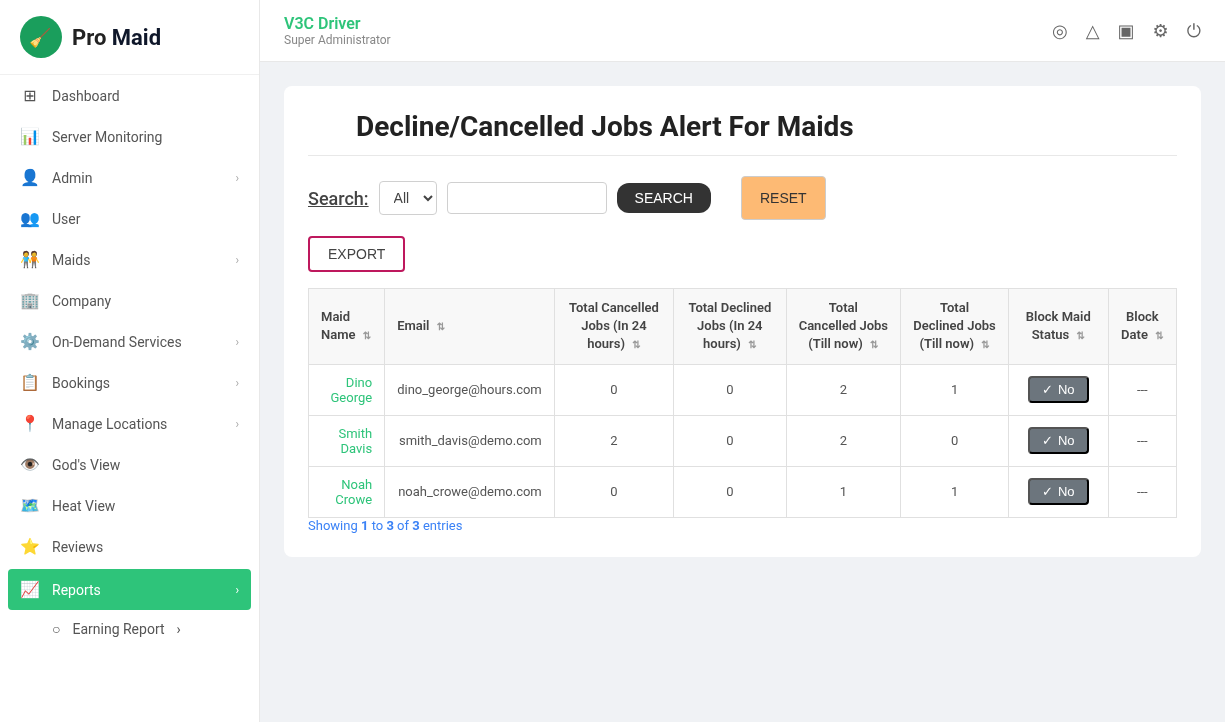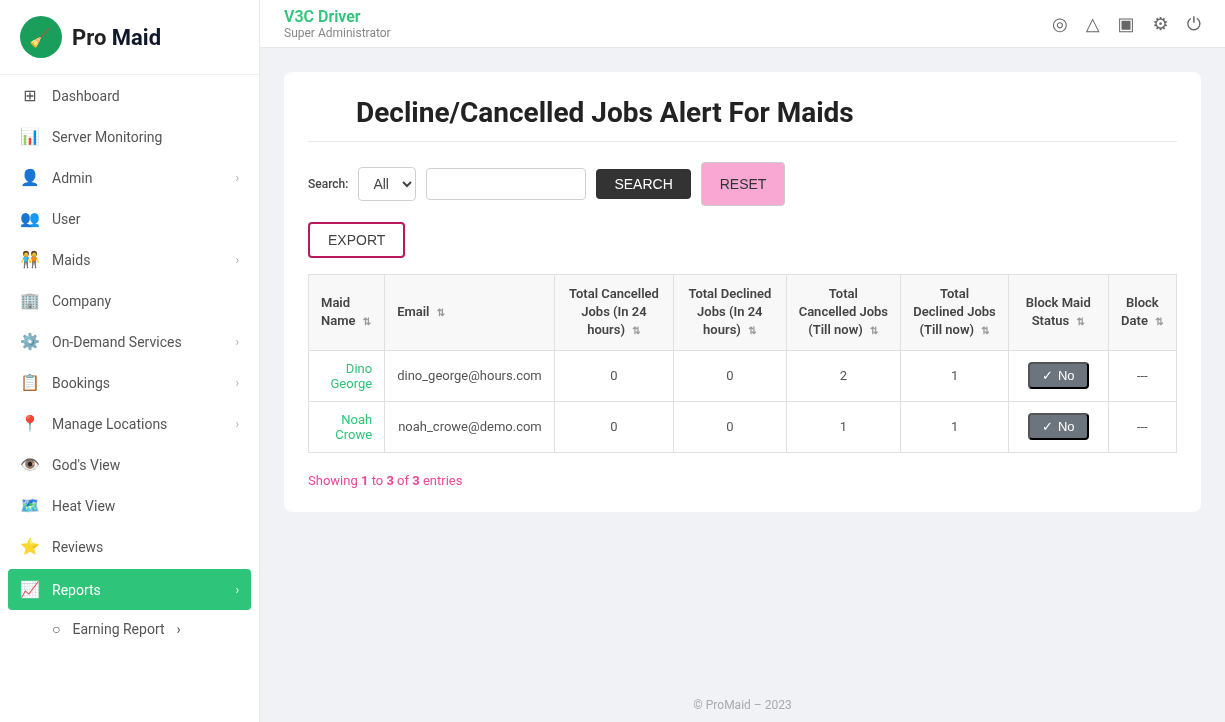--- a/index.html
+++ b/index.html
@@ -18,58 +18,58 @@
     .nav-item .nav-label { flex: 1; font-size: 14px; }
     .nav-item .nav-arrow { font-size: 12px; color: #aaa; }
     .nav-item.active .nav-arrow { color: #fff; }
 
     .nav-sub-item { display: flex; align-items: center; padding: 9px 20px 9px 52px; cursor: pointer; color: #555; gap: 12px; }
 
     
     .main { flex: 1; display: flex; flex-direction: column; overflow: hidden; }
 
     
-    .top-header { background: #fff; padding: 7px 24px; display: flex; align-items: center; justify-content: space-between; border-bottom: 1px solid #e8e8e8; }
+    .top-header { background: #fff; padding: 14px 24px; display: flex; align-items: center; justify-content: space-between; border-bottom: 1px solid #e8e8e8; }
     .header-user-info {}
     .header-user-name { font-size: 16px; font-weight: 600; color: #2ec47a; }
     .header-user-role { font-size: 12px; color: #888; }
     .header-icons { display: flex; gap: 18px; align-items: center; }
     .header-icon { cursor: pointer; color: #666; font-size: 18px; }
 
     
     .content-area { flex: 1; overflow-y: auto; padding: 24px; }
     .content-card { background: #fff; border-radius: 8px; padding: 24px; }
 
     .page-title { font-size: 28px; font-weight: 700; color: #222; margin-bottom: 12px; margin-left: 48px; }
     .title-divider { border: none; border-top: 1px solid #e8e8e8; margin-bottom: 20px; }
 
     
     .search-bar { display: flex; align-items: center; gap: 10px; margin-bottom: 16px; }
-    .search-label { font-size: 12px; color: #444; font-weight: 500; }
+    .search-label { font-size: 18px; color: #444; font-weight: 500; text-decoration: underline; }
     .search-select { padding: 7px 10px; border: 1px solid #d0d0d0; border-radius: 4px; font-size: 14px; background: #fff; color: #444; }
     .search-input { padding: 7px 12px; border: 1px solid #d0d0d0; border-radius: 4px; font-size: 14px; width: 160px; }
-    .btn-search { padding: 7px 18px; background: #333; color: #fff; border: none; border-radius: 4px; cursor: pointer; font-size: 14px; }
-    .btn-reset { padding: 13px 18px; background: #f9a8d4; color: #333; border: 1px solid #ccc; border-radius: 4px; cursor: pointer; font-size: 14px; }
+    .btn-search { padding: 7px 18px; background: #333; color: #fff; border: none; border-radius: 12px; cursor: pointer; font-size: 14px; }
+    .btn-reset { padding: 13px 18px; background: #fdba74; color: #333; border: 1px solid #ccc; border-radius: 4px; cursor: pointer; font-size: 14px; margin-left: 20px; }
 
     .btn-export { padding: 8px 18px; background: #fff; color: #444; border: 2px solid #be185d; border-radius: 4px; cursor: pointer; font-size: 14px; margin-bottom: 16px; }
 
     
     .data-table { width: 100%; border-collapse: collapse; border: 1px solid #e0e0e0; }
     .data-table th { background: #f8f8f8; padding: 10px 12px; text-align: center; font-weight: 600; font-size: 13px; color: #444; border: 1px solid #e0e0e0; line-height: 1.4; }
     .data-table th.left { text-align: left; }
     .data-table td { padding: 10px 12px; text-align: center; border: 1px solid #e0e0e0; font-size: 13px; color: #555; }
     .data-table td.left { text-align: right; }
 
     .sort-icon { color: #999; font-size: 10px; margin-left: 4px; }
     .link-cell { color: #2ec47a; cursor: pointer; text-decoration: none; }
 
     .badge-no { background: #6c757d; color: #fff; border-radius: 4px; padding: 4px 12px; font-size: 13px; display: inline-flex; align-items: center; gap: 5px; cursor: pointer; }
     .badge-check { color: #fff; }
 
-    .showing-text { margin-top: 20px; font-size: 13px; color: #ec4899; }
+    .showing-text { margin-top: 0; font-size: 13px; color: #3b82f6; }
     .showing-text strong { font-weight: 700; }
 
     
     .footer { text-align: center; padding: 10px; font-size: 12px; color: #aaa; }
   </style>
 </head>
 <body>
 
 <div class="sidebar">
   <div class="sidebar-logo">
@@ -212,20 +212,37 @@
       <td>
         <button class="badge-no">
           <span class="badge-check">✓</span>
           No
         </button>
       </td>
       <td>---</td>
     </tr>
             <tr>
       <td class="left">
+        <a class="link-cell">Smith Davis</a>
+      </td>
+      <td class="left">smith_davis@demo.com</td>
+      <td>2</td>
+      <td>0</td>
+      <td>2</td>
+      <td>0</td>
+      <td>
+        <button class="badge-no">
+          <span class="badge-check">✓</span>
+          No
+        </button>
+      </td>
+      <td>---</td>
+    </tr>
+            <tr>
+      <td class="left">
         <a class="link-cell">Noah Crowe</a>
       </td>
       <td class="left">noah_crowe@demo.com</td>
       <td>0</td>
       <td>0</td>
       <td>1</td>
       <td>1</td>
       <td>
         <button class="badge-no">
           <span class="badge-check">✓</span>
@@ -236,16 +253,13 @@
     </tr>
           </tbody>
       </table>
 
       <div class="showing-text">
         Showing <strong>1</strong> to <strong>3</strong> of <strong>3</strong> entries
       </div>
     </div>
   </div>
 
-  <div class="footer">
-    <span>© ProMaid – 2023</span>
-  </div>
 </div>
 
 </body></html>

